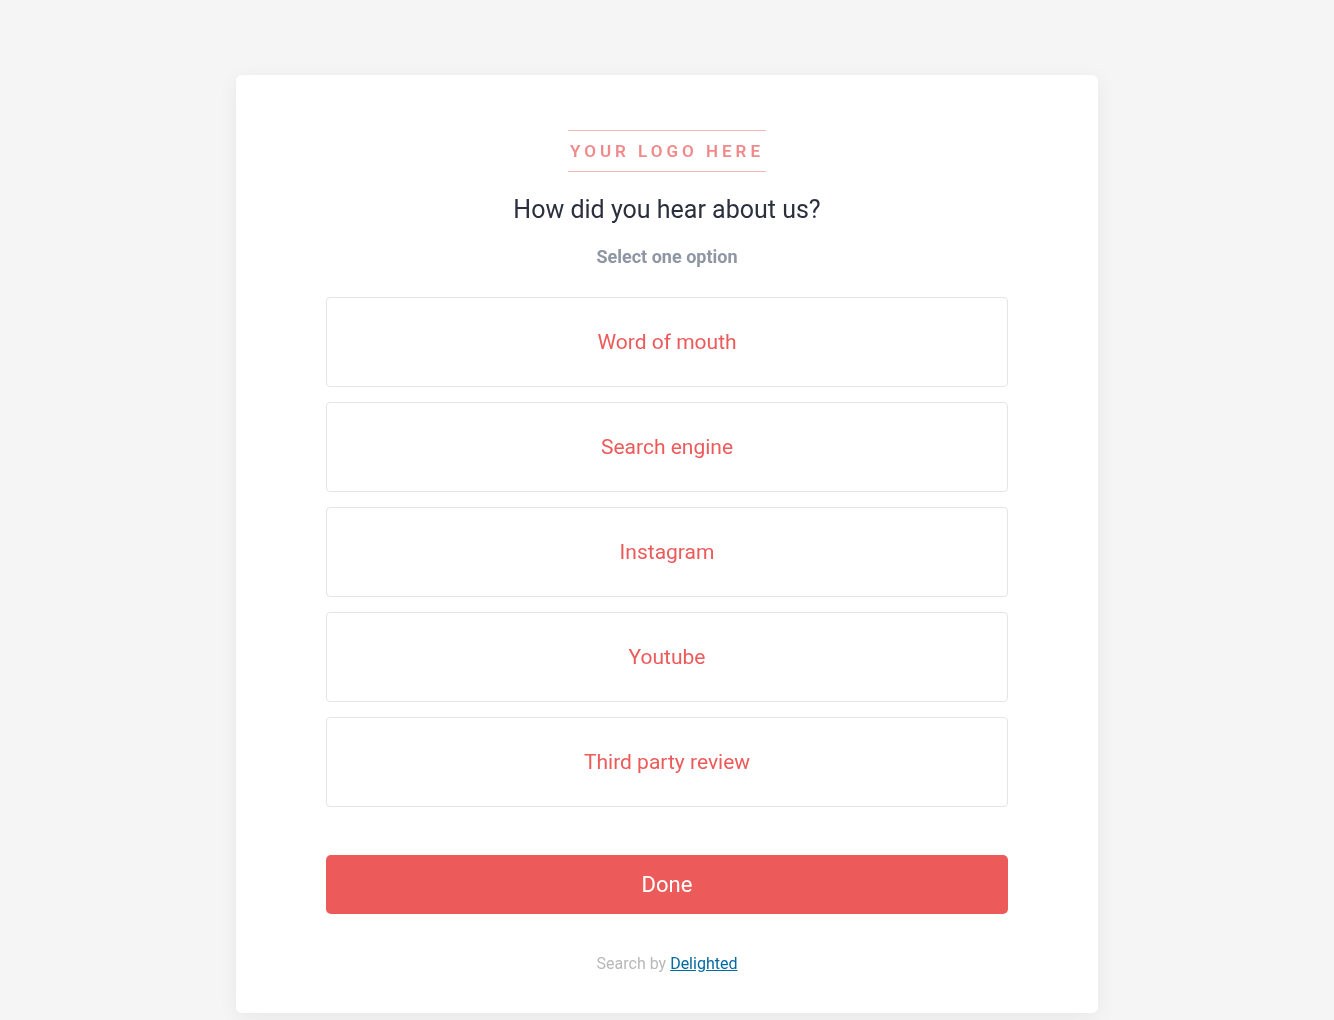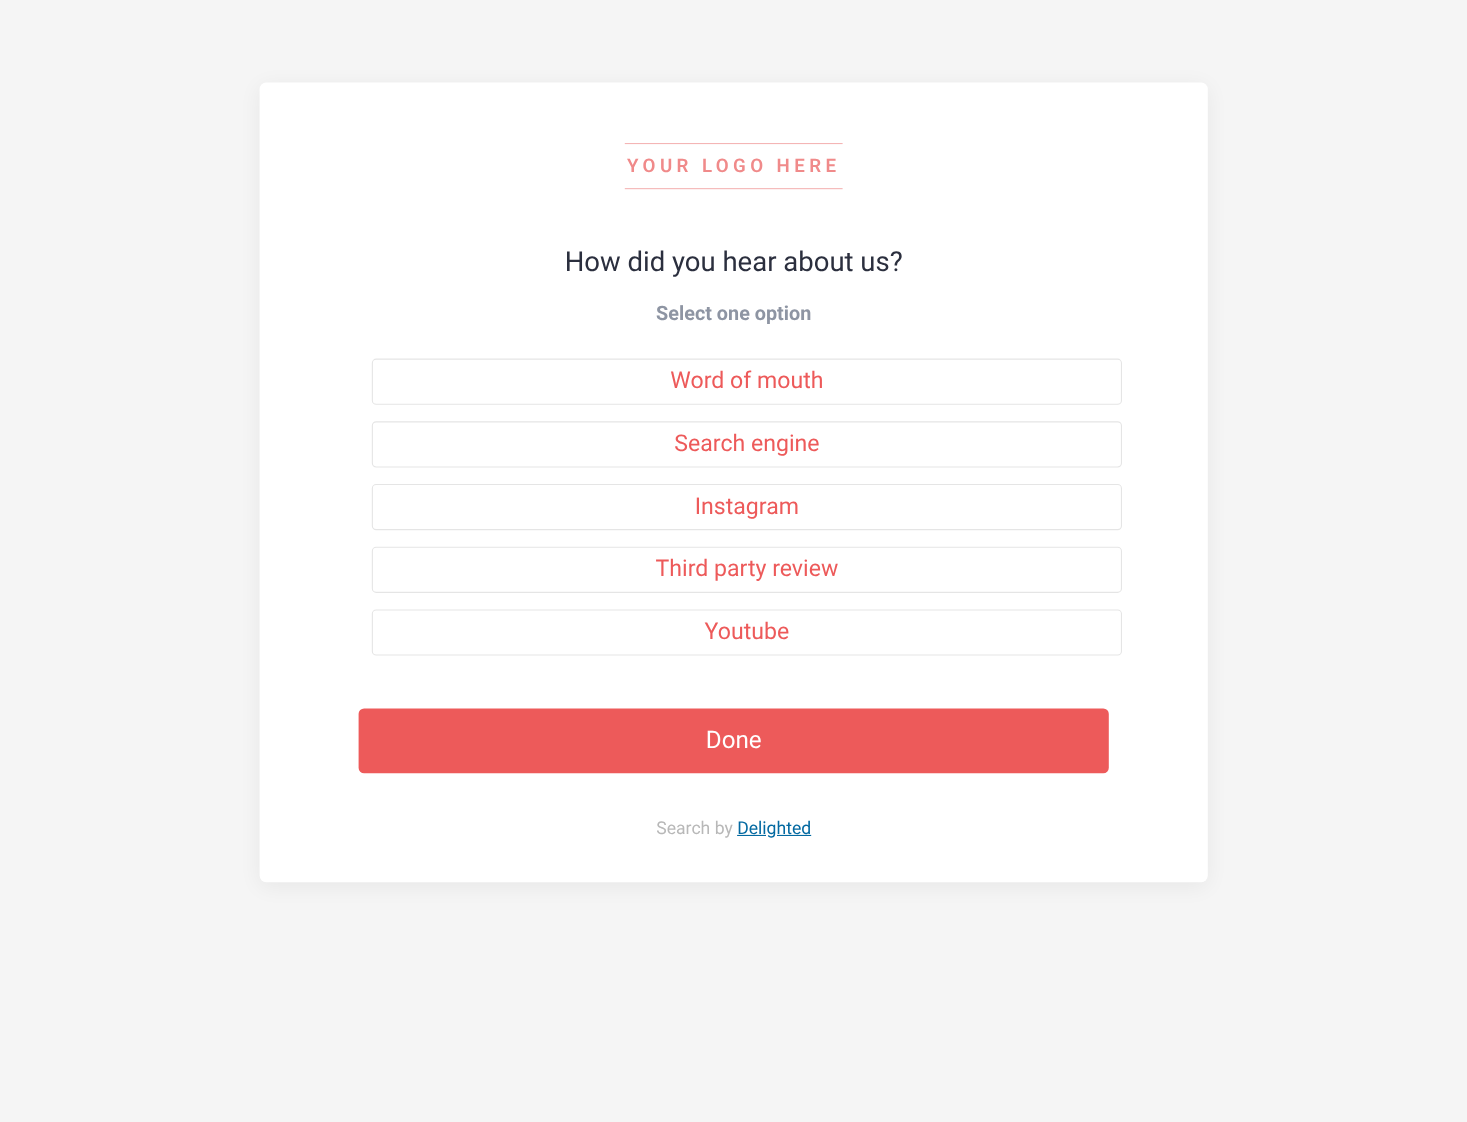--- a/index.html
+++ b/index.html
@@ -31,21 +31,21 @@
     }
     
     .logo-placeholder {
       font-size: 17px;
       font-weight: 600;
       letter-spacing: 4px;
       color: #f08a8a;
       border-top: 1px solid #f4b5b5;
       border-bottom: 1px solid #f4b5b5;
       padding: 10px 2px;
-      margin-bottom: 52px;
+      margin-bottom: 23px;
     }
     
     .question {
       font-size: 25px;
       color: #2b2f3e;
       font-weight: 400;
       margin-bottom: 22px;
     }
     
     .instruction {
@@ -58,30 +58,29 @@
     .options {
       width: 100%;
       display: flex;
       flex-direction: column;
       gap: 15px;
       margin-bottom: 48px;
     }
     
     .option-button {
       width: 100%;
-      padding: 8px;
+      padding: 32px;
       background-color: #ffffff;
       border: 1px solid #e5e5e5;
       border-radius: 4px;
       font-size: 21px;
       color: #ed5a5a;
       font-family: inherit;
       cursor: pointer;
       text-align: center;
-      margin-left: 12px;
     }
     
     .done-button {
       width: 100%;
       padding: 17px;
       background-color: #ed5a5a;
       border: none;
       border-radius: 5px;
       font-size: 22px;
       color: #ffffff;
@@ -109,22 +108,22 @@
   <div class="logo-placeholder">YOUR LOGO HERE</div>
 
   <h1 class="question">How did you hear about us?</h1>
 
   <p class="instruction">Select one option</p>
 
   <div class="options">
     <button class="option-button">Word of mouth</button>
     <button class="option-button">Search engine</button>
     <button class="option-button">Instagram</button>
+    <button class="option-button">Youtube</button>
     <button class="option-button">Third party review</button>
-    <button class="option-button">Youtube</button>
   </div>
 
   <button class="done-button">Done</button>
 
   <div class="powered-by">
     <span>Search by </span><a class="powered-by-link">Delighted</a>
   </div>
 
 </div>
 

